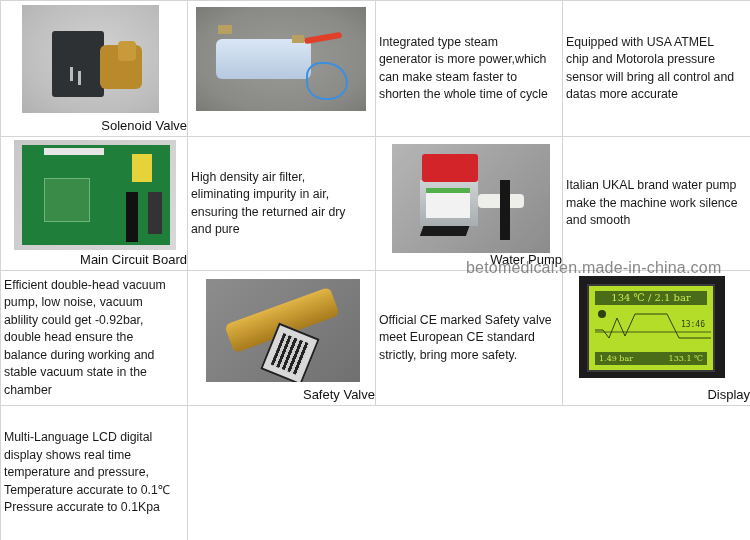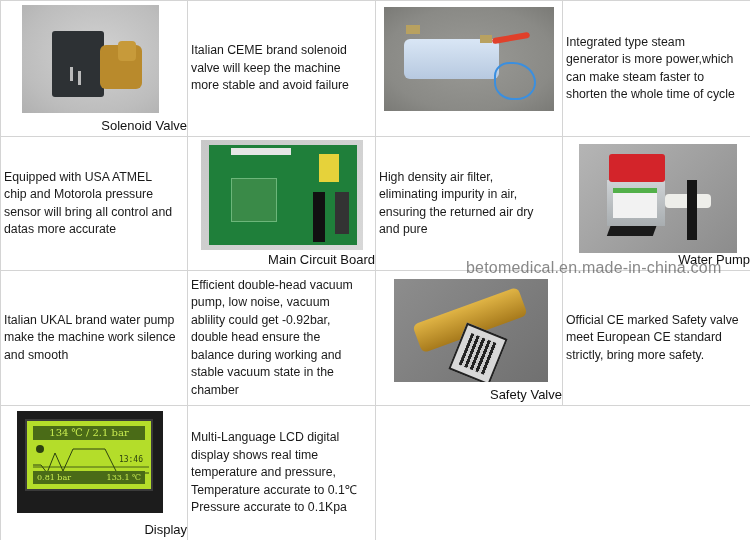--- a/index.html
+++ b/index.html
@@ -93,21 +93,21 @@
     .vp-body { position: absolute; left: 46px; top: 40px; width: 110px; height: 46px; background: linear-gradient(180deg,#b8b8b6 0%, #8e8e8c 100%); border-radius: 14px; }
     .vp-box { position: absolute; left: 8px; top: 78px; width: 20px; height: 14px; background: #8a8d94; border: 1px solid #666; }
     .vp-wire { position: absolute; left: 20px; top: 46px; width: 40px; height: 34px; border-left: 1px solid #c3443a; border-top: 1px solid #c3443a; border-radius: 20px 0 0 0; }
 
     
     .sfv-body { position: absolute; left: 20px; top: 26px; width: 112px; height: 30px; background: linear-gradient(180deg,#e0b445 0%, #a77a1c 100%); border-radius: 6px; transform: rotate(-20deg); }
     .sfv-tag { position: absolute; left: 62px; top: 50px; width: 44px; height: 50px; background: #d8d8d8; border: 2px solid #222; transform: rotate(22deg); }
     .sfv-tag-inner { position: absolute; left: 6px; top: 6px; right: 6px; bottom: 6px; background: repeating-linear-gradient(90deg, #222 0 3px, #ccc 3px 6px); }
 
     
-    .lcd { position: absolute; left: 8px; top: 8px; width: 128px; height: 72px; background: #b4dd2a; border: 2px solid #3a3a3a; }
+    .lcd { position: absolute; left: 8px; top: 8px; width: 128px; height: 88px; background: #b4dd2a; border: 2px solid #3a3a3a; }
     .lcd-top { position: absolute; left: 6px; top: 5px; right: 6px; height: 14px; background: #4a6b17; color: #c8ec50;
       font-family: "DejaVu Serif", serif; font-size: 10px; line-height: 14px; text-align: center; }
     .lcd-bot { position: absolute; left: 6px; bottom: 5px; right: 6px; height: 13px; background: #4a6b17; color: #c8ec50;
       font-family: "DejaVu Serif", serif; font-size: 8px; line-height: 13px; display: flex; justify-content: space-between; padding: 0 4px; }
     .lcd-time { position: absolute; right: 8px; top: 34px; color: #2c4210; font-family: "DejaVu Sans Mono", monospace; font-size: 8px; }
     .lcd-icon { position: absolute; left: 9px; top: 24px; width: 8px; height: 8px; background: #2c4210; border-radius: 50%; }
     .lcd-chart { position: absolute; left: 6px; top: 22px; width: 116px; height: 40px; }
 
     
     .watermark {
@@ -123,25 +123,20 @@
 
   <div class="cell img-cell">
     <div class="photo ph-solenoid">
       <div class="sv-coil"></div>
         <div class="sv-body"></div>
         <div class="sv-nut"></div>
       <div class="sv-pin1"></div>
         <div class="sv-pin2"></div>
     </div>
     <div class="caption">Solenoid Valve</div>
-  </div>
-  <div class="cell desc-cell">
-    <div class="desc">Italian CEME brand solenoid
-valve will keep the machine
-more stable and avoid failure</div>
   </div>
   <div class="cell img-cell">
     <div class="photo ph-steam">
       <div class="sg-tube"></div>
         <div class="sg-tip1"></div>
         <div class="sg-tip2"></div>
       <div class="sg-red"></div>
         <div class="sg-blue"></div>
     </div>
   </div>
@@ -220,21 +215,21 @@
     <div class="photo ph-display">
       <div class="lcd">
         <div class="lcd-top">134 ℃ / 2.1 bar</div>
         <div class="lcd-icon"></div>
         <svg class="lcd-chart" viewBox="0 0 116 40">
           <polyline points="0,22 8,22 14,30 22,10 30,28 40,6 72,6 84,30 116,30" fill="none" stroke="#2c4210" stroke-width="1"></polyline>
           <line x1="0" y1="24" x2="116" y2="24" stroke="#2c4210" stroke-width="0.8"></line>
         </svg>
         <div class="lcd-time">13:46</div>
         <div class="lcd-bot">
-          <span>0.81 bar</span>
+          <span>1.49 bar</span>
           <span>133.1 ℃</span>
         </div>
       </div>
     </div>
     <div class="caption">Display</div>
   </div>
   <div class="cell desc-cell">
     <div class="desc">Multi-Language LCD digital
 display shows real time
 temperature and pressure,

